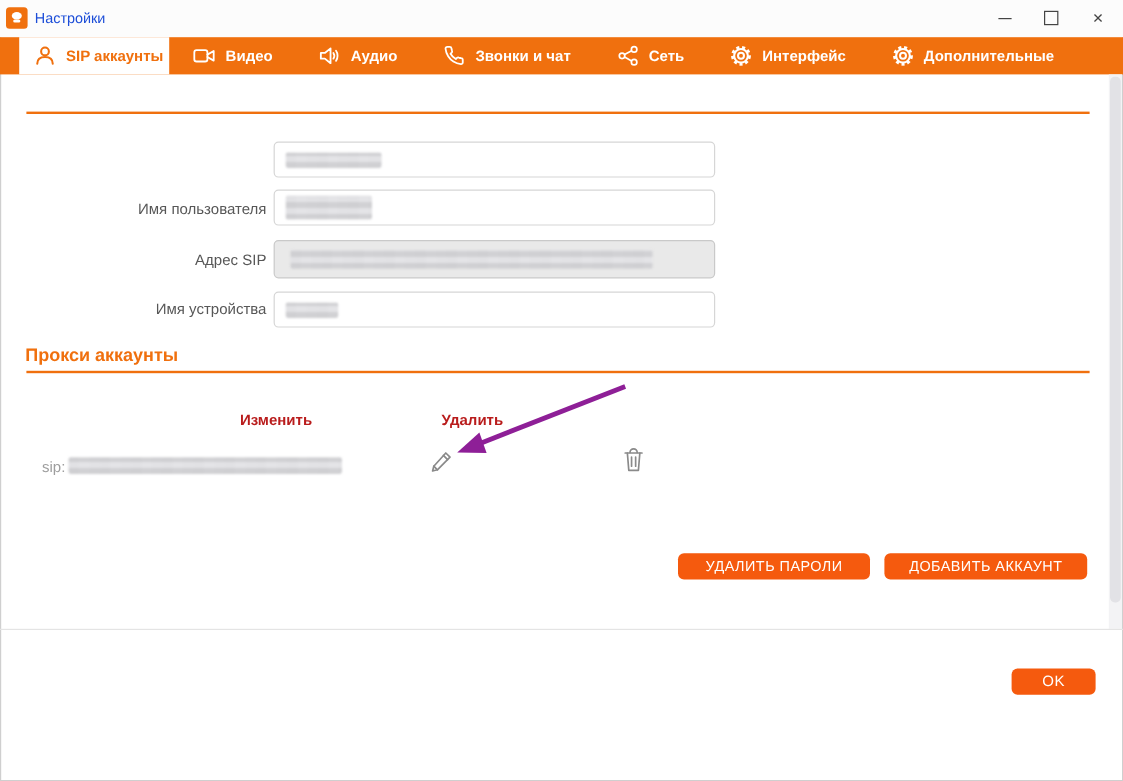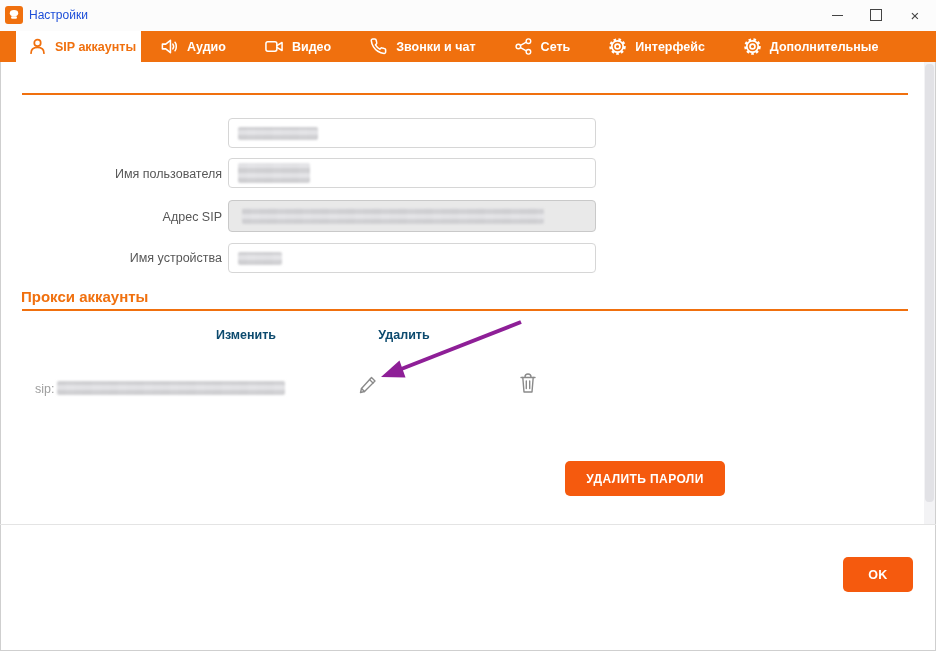--- a/index.html
+++ b/index.html
@@ -26,26 +26,26 @@
   
   .section-title{position:absolute;left:21px;font-size:15px;font-weight:bold;color:#F0700E;}
   .section-rule{position:absolute;left:22px;width:886px;height:2px;background:#F0700E;}
   .field-label{position:absolute;left:28px;width:194px;text-align:right;font-size:12.5px;color:#575757;}
   .tinput{position:absolute;left:228px;width:368px;height:30px;border:1px solid #d6d6d6;border-radius:4px;background:#fff;box-sizing:border-box;display:flex;align-items:center;padding:0 9px;}
   .tinput.disabled{background:#e9e9e9;border-color:#c9c9c9;}
   .redact{background-image:
       repeating-linear-gradient(0deg, rgba(206,206,209,.85) 0 5px, rgba(228,228,231,.85) 5px 10px),
       repeating-linear-gradient(90deg, #d4d4d7 0 9px, #e5e5e8 9px 17px, #dbdbde 17px 26px);
     filter:blur(1.1px);border-radius:2px;}
-  .col-header{position:absolute;top:328px;font-size:12.5px;font-weight:bold;color:#0c4a6e;text-align:center;}
+  .col-header{position:absolute;top:343px;font-size:12.5px;font-weight:bold;color:#b91c1c;text-align:left;}
   .sip-row-text{position:absolute;left:35px;top:382px;font-size:12.5px;color:#9e9e9e;}
   .icon-btn{position:absolute;cursor:pointer;}
   
-  .action-btn{position:absolute;height:35px;background:#F55A0E;border:none;border-radius:5px;color:#fff;
-    font-family:"Liberation Sans",sans-serif;font-size:12px;font-weight:bold;letter-spacing:.4px;cursor:pointer;}
+  .action-btn{position:absolute;height:22px;background:#F55A0E;border:none;border-radius:5px;color:#fff;
+    font-family:"Liberation Sans",sans-serif;font-size:12px;font-weight:normal;letter-spacing:.4px;cursor:pointer;}
   .divider{position:absolute;left:0;top:524px;width:936px;height:1px;background:#e4e4e4;}
   
   .scroll-track{position:absolute;left:924px;top:62px;width:11px;height:462px;background:#f3f3f5;}
   .scroll-thumb{position:absolute;left:925px;top:64px;width:9px;height:438px;background:#e2e2e6;border-radius:4px;}
   .overlay{position:absolute;left:0;top:0;width:936px;height:651px;pointer-events:none;}
 </style>
 </head>
 <body>
 
 <div id="app">
@@ -69,33 +69,33 @@
 
   <div class="tabbar">
     <div class="tab active">
       <svg width="19" height="19" viewBox="0 0 20 20" fill="none" stroke="#F0700E" stroke-width="1.8" stroke-linecap="round">
           <circle cx="10" cy="6.2" r="3.4"></circle>
           <path d="M3.2 17 C3.2 12.4 6.2 11 10 11 C13.8 11 16.8 12.4 16.8 17"></path>
         </svg>
       <span>SIP аккаунты</span>
     </div>
     <div class="tab">
+      <svg width="20" height="19" viewBox="0 0 20 20" fill="none" stroke="#fff" stroke-width="1.6" stroke-linejoin="round" stroke-linecap="round">
+          <rect x="1.5" y="5" width="11.5" height="10" rx="2"></rect>
+          <path d="M13 9 L18.5 5.8 V14.2 L13 11"></path>
+        </svg>
+      <span>Видео</span>
+    </div>
+    <div class="tab">
       <svg width="19" height="19" viewBox="0 0 20 20" fill="none" stroke="#fff" stroke-width="1.6" stroke-linejoin="round" stroke-linecap="round">
           <path d="M2.5 7.5 H6 L11 3.5 V16.5 L6 12.5 H2.5 Z"></path>
           <path d="M13.5 7.5 C14.4 8.8 14.4 11.2 13.5 12.5"></path>
           <path d="M15.8 5.6 C17.6 7.8 17.6 12.2 15.8 14.4"></path>
         </svg>
       <span>Аудио</span>
-    </div>
-    <div class="tab">
-      <svg width="20" height="19" viewBox="0 0 20 20" fill="none" stroke="#fff" stroke-width="1.6" stroke-linejoin="round" stroke-linecap="round">
-          <rect x="1.5" y="5" width="11.5" height="10" rx="2"></rect>
-          <path d="M13 9 L18.5 5.8 V14.2 L13 11"></path>
-        </svg>
-      <span>Видео</span>
     </div>
     <div class="tab">
       <svg width="19" height="19" viewBox="0 0 20 20" fill="none" stroke="#fff" stroke-width="1.6" stroke-linejoin="round" stroke-linecap="round">
           <path d="M17.5 13.6v2.2a1.5 1.5 0 0 1-1.6 1.5 15 15 0 0 1-6.6-2.3 14.8 14.8 0 0 1-4.6-4.6A15 15 0 0 1 2.4 3.8 1.5 1.5 0 0 1 3.9 2.2h2.2a1.5 1.5 0 0 1 1.5 1.3c.1.7.3 1.5.5 2.1a1.5 1.5 0 0 1-.3 1.6l-1 1a12 12 0 0 0 4.6 4.6l1-1a1.5 1.5 0 0 1 1.6-.3c.7.2 1.4.4 2.1.5a1.5 1.5 0 0 1 1.4 1.6z"></path>
         </svg>
       <span>Звонки и чат</span>
     </div>
     <div class="tab">
       <svg width="19" height="19" viewBox="0 0 20 20" fill="none" stroke="#fff" stroke-width="1.5">
           <circle cx="15.2" cy="4.4" r="2.4"></circle>
@@ -165,20 +165,21 @@
   <div class="icon-btn" style="left:517px;top:372px;">
     <svg width="22" height="24" viewBox="0 0 22 24" fill="none" stroke="#8a8a8a" stroke-width="1.4" stroke-linejoin="round" stroke-linecap="round">
         <path d="M8 5 a3 3 0 0 1 6 0"></path>
         <path d="M4 5.5 H18"></path>
         <path d="M5.8 5.5 L7 20 H15 L16.2 5.5"></path>
         <path d="M9.3 9 V16.5 M12.7 9 V16.5"></path>
       </svg>
   </div>
 
   <button class="action-btn" style="left:565px;top:461px;width:160px;">УДАЛИТЬ ПАРОЛИ</button>
+  <button class="action-btn" style="left:737px;top:461px;width:169px;">ДОБАВИТЬ АККАУНТ</button>
 
   <div class="scroll-track"></div>
   <div class="scroll-thumb"></div>
 
   <div class="divider"></div>
 
   <button class="action-btn" style="left:843px;top:557px;width:70px;font-size:12.5px;">OK</button>
 
   <svg class="overlay" viewBox="0 0 936 651">
     <line x1="521" y1="322" x2="400" y2="369.5" stroke="#8E1F97" stroke-width="4"></line>

